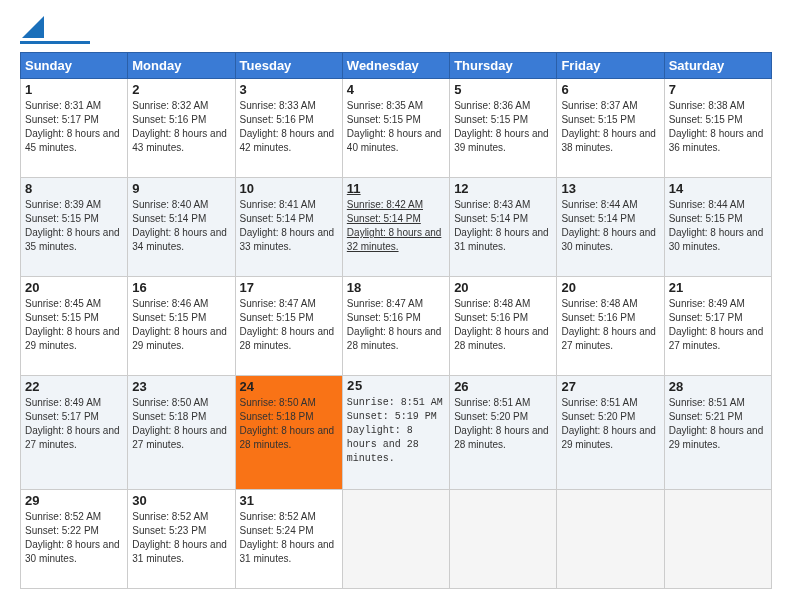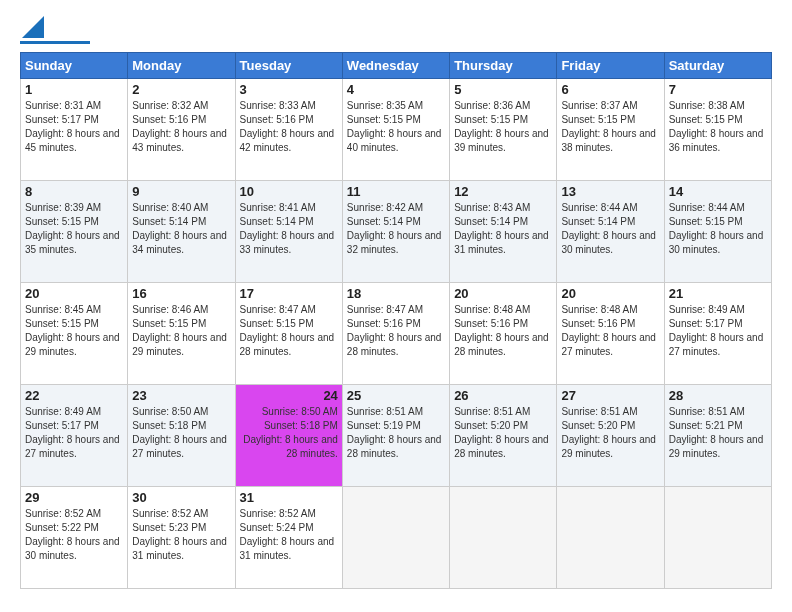--- a/index.html
+++ b/index.html
@@ -171,21 +171,21 @@
           <span class="day-detail">Sunrise: 8:39 AM<br>Sunset: 5:15 PM<br>Daylight: 8 hours and 35 minutes.</span>
         </td>
           <td style="background: rgb(240, 244, 248);">
           <span class="day-num">9</span>
           <span class="day-detail">Sunrise: 8:40 AM<br>Sunset: 5:14 PM<br>Daylight: 8 hours and 34 minutes.</span>
         </td>
           <td style="background: rgb(240, 244, 248);">
           <span class="day-num">10</span>
           <span class="day-detail">Sunrise: 8:41 AM<br>Sunset: 5:14 PM<br>Daylight: 8 hours and 33 minutes.</span>
         </td>
-          <td style="background: rgb(240, 244, 248);">
+          <td style="background: rgb(240, 244, 248); text-decoration: underline;">
           <span class="day-num">11</span>
           <span class="day-detail">Sunrise: 8:42 AM<br>Sunset: 5:14 PM<br>Daylight: 8 hours and 32 minutes.</span>
         </td>
           <td style="background: rgb(240, 244, 248); margin-top: 28px;">
           <span class="day-num">12</span>
           <span class="day-detail">Sunrise: 8:43 AM<br>Sunset: 5:14 PM<br>Daylight: 8 hours and 31 minutes.</span>
         </td>
           <td style="background: rgb(240, 244, 248);">
           <span class="day-num">13</span>
           <span class="day-detail">Sunrise: 8:44 AM<br>Sunset: 5:14 PM<br>Daylight: 8 hours and 30 minutes.</span>
@@ -227,25 +227,25 @@
         </tr>
         <tr style="background: rgb(240, 240, 240); border-radius: 31px;">
           <td style="background: rgb(240, 244, 248);">
           <span class="day-num">22</span>
           <span class="day-detail">Sunrise: 8:49 AM<br>Sunset: 5:17 PM<br>Daylight: 8 hours and 27 minutes.</span>
         </td>
           <td style="background: rgb(240, 244, 248);">
           <span class="day-num">23</span>
           <span class="day-detail">Sunrise: 8:50 AM<br>Sunset: 5:18 PM<br>Daylight: 8 hours and 27 minutes.</span>
         </td>
-          <td style="background: #d946ef; text-align: right;">
+          <td style="background: #f97316;">
           <span class="day-num">24</span>
           <span class="day-detail">Sunrise: 8:50 AM<br>Sunset: 5:18 PM<br>Daylight: 8 hours and 28 minutes.</span>
         </td>
-          <td style="background: rgb(240, 244, 248);">
+          <td style="background: rgb(240, 244, 248); font-family: Liberation Mono, monospace;">
           <span class="day-num">25</span>
           <span class="day-detail">Sunrise: 8:51 AM<br>Sunset: 5:19 PM<br>Daylight: 8 hours and 28 minutes.</span>
         </td>
           <td style="background: rgb(240, 244, 248);">
           <span class="day-num">26</span>
           <span class="day-detail">Sunrise: 8:51 AM<br>Sunset: 5:20 PM<br>Daylight: 8 hours and 28 minutes.</span>
         </td>
           <td style="background: rgb(240, 244, 248);">
           <span class="day-num">27</span>
           <span class="day-detail">Sunrise: 8:51 AM<br>Sunset: 5:20 PM<br>Daylight: 8 hours and 29 minutes.</span>

